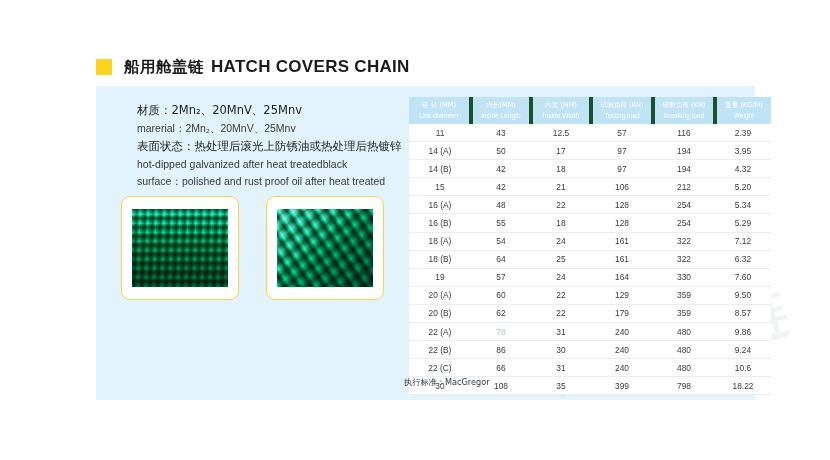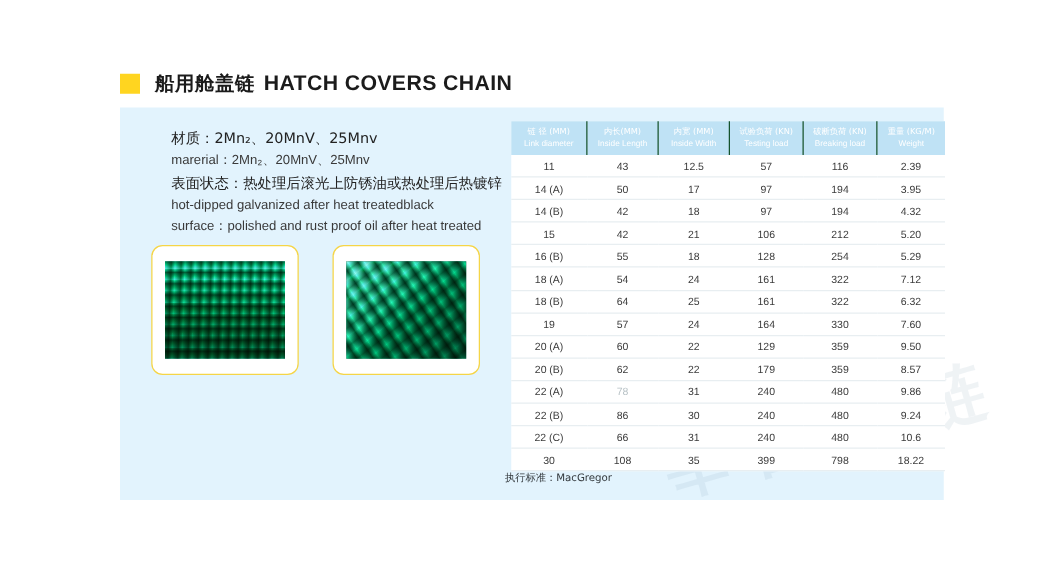--- a/index.html
+++ b/index.html
@@ -178,21 +178,21 @@
   }
   table.spec-table thead th {
     background: #bfe2f5;
     color: #ffffff;
     font-family: "DejaVu Sans", "Liberation Sans", sans-serif;
     font-size: 6.6px;
     font-weight: normal;
     line-height: 9.5px;
     padding: 4px 1px 4px 1px;
     text-align: center;
-    border-right: 1px solid #14532d;
+    border-right: 4px solid #14532d;
     vertical-align: middle;
     letter-spacing: 0;
   }
   table.spec-table thead th:last-child { border-right: none; }
   table.spec-table thead th .h-en {
     font-family: "Liberation Sans", sans-serif;
     display: block;
   }
   table.spec-table tbody td {
     font-family: "Liberation Sans", sans-serif;
@@ -312,20 +312,28 @@
             </tr>
             <tr>
               <td>15</td>
               <td>42</td>
               <td>21</td>
               <td>106</td>
               <td>212</td>
               <td>5.20</td>
             </tr>
             <tr>
+              <td>16 (A)</td>
+              <td>48</td>
+              <td>22</td>
+              <td>128</td>
+              <td>254</td>
+              <td>5.34</td>
+            </tr>
+            <tr>
               <td>16 (B)</td>
               <td>55</td>
               <td>18</td>
               <td>128</td>
               <td>254</td>
               <td>5.29</td>
             </tr>
             <tr>
               <td>18 (A)</td>
               <td>54</td>

